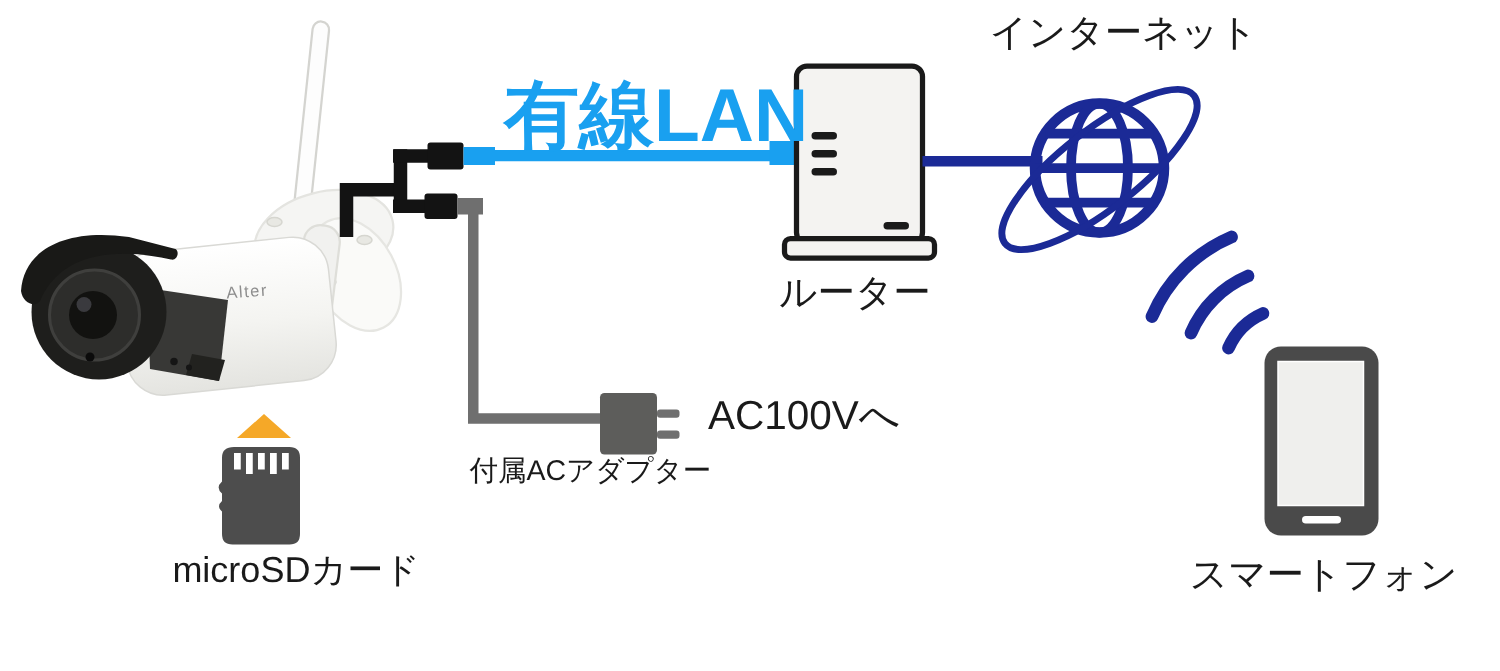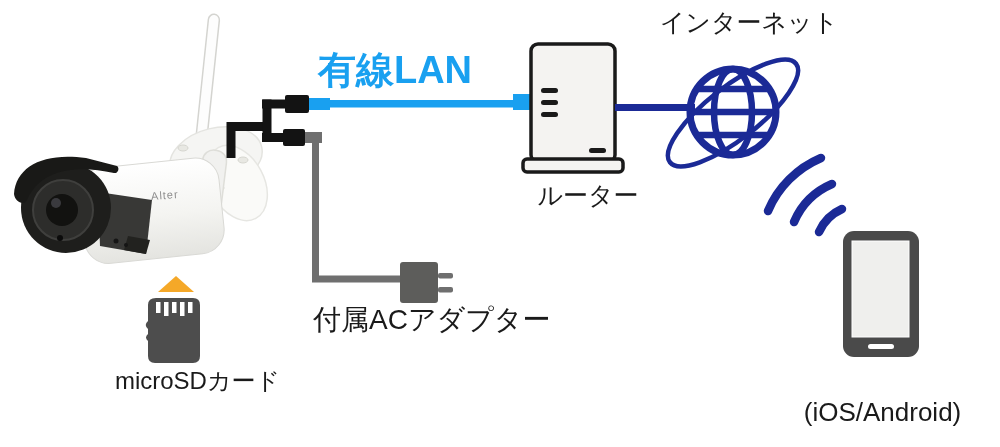--- a/index.html
+++ b/index.html
@@ -2,26 +2,26 @@
 <html style="--lan-blue: #19a0f0; --navy: #1b2a96; --cable-black: #131313; --cable-gray: #6f6f6f; --device-gray: #4a4a4a; --adapter-gray: #5d5d5b; --card-gray: #4d4d4d; --sd-orange: #f5a828; --text-black: #1a1a1a; --router-fill: #f4f3f1; --router-stroke: #1a1a1a; --screen-fill: #efefed;"><head>
 <meta charset="utf-8">
 <style>
   html,body{margin:0;padding:0;background:#ffffff;}
   #stage{
     position:relative;width:1000px;height:447px;background:#ffffff;overflow:hidden;
     font-family:"Liberation Sans","DejaVu Sans",sans-serif;
   }
   #diagram-svg{position:absolute;left:0;top:0;width:1000px;height:447px;}
   .lbl{position:absolute;color:var(--text-black);white-space:nowrap;line-height:1.1;}
-  #lbl-lan{left:304px;top:50px;width:182px;text-align:center;font-size:38px;font-weight:bold;color:var(--lan-blue);}
+  #lbl-lan{left:336px;top:50px;width:182px;text-align:center;font-size:50px;font-weight:bold;color:var(--lan-blue);}
   #lbl-internet{left:643px;top:9px;width:212px;text-align:center;font-size:25px;}
-  #lbl-router{left:518px;top:182px;width:140px;text-align:center;font-size:25px;}
+  #lbl-router{left:500px;top:182px;width:140px;text-align:center;font-size:25px;}
   #lbl-at701{left:36px;top:274px;font-size:29px;}
   #lbl-microsd{left:100px;top:368px;width:195px;text-align:center;font-size:24px;}
-  #lbl-adapter{left:313px;top:305px;font-size:28px;}
+  #lbl-adapter{left:313px;top:305px;font-size:19px;}
   #lbl-ac{left:472px;top:263px;font-size:27px;}
   #lbl-phone1{left:780px;top:370px;width:205px;text-align:center;font-size:25px;}
   #lbl-phone2{left:780px;top:398px;width:205px;text-align:center;font-size:26px;}
   #lbl-alter{left:151px;top:189px;font-size:11px;color:#8e8e8e;transform:rotate(-4deg);letter-spacing:1px;}
 </style>
 </head>
 <body>
 
 <div id="stage">
 
@@ -129,14 +129,15 @@
       <rect x="188" y="302" width="4.5" height="11" fill="#ffffff"></rect>
     </g>
   </svg>
 
   <div class="lbl" id="lbl-lan">有線LAN</div>
   <div class="lbl" id="lbl-internet">インターネット</div>
   <div class="lbl" id="lbl-router">ルーター</div>
   <div class="lbl" id="lbl-alter">Alter</div>
   <div class="lbl" id="lbl-microsd">microSDカード</div>
   <div class="lbl" id="lbl-adapter">付属ACアダプター</div>
-  <div class="lbl" id="lbl-phone2">(iOS/Android)</div>
+  <div class="lbl" id="lbl-ac">AC100Vへ</div>
+  <div class="lbl" id="lbl-phone1">スマートフォン</div>
 </div>
 
 </body></html>

